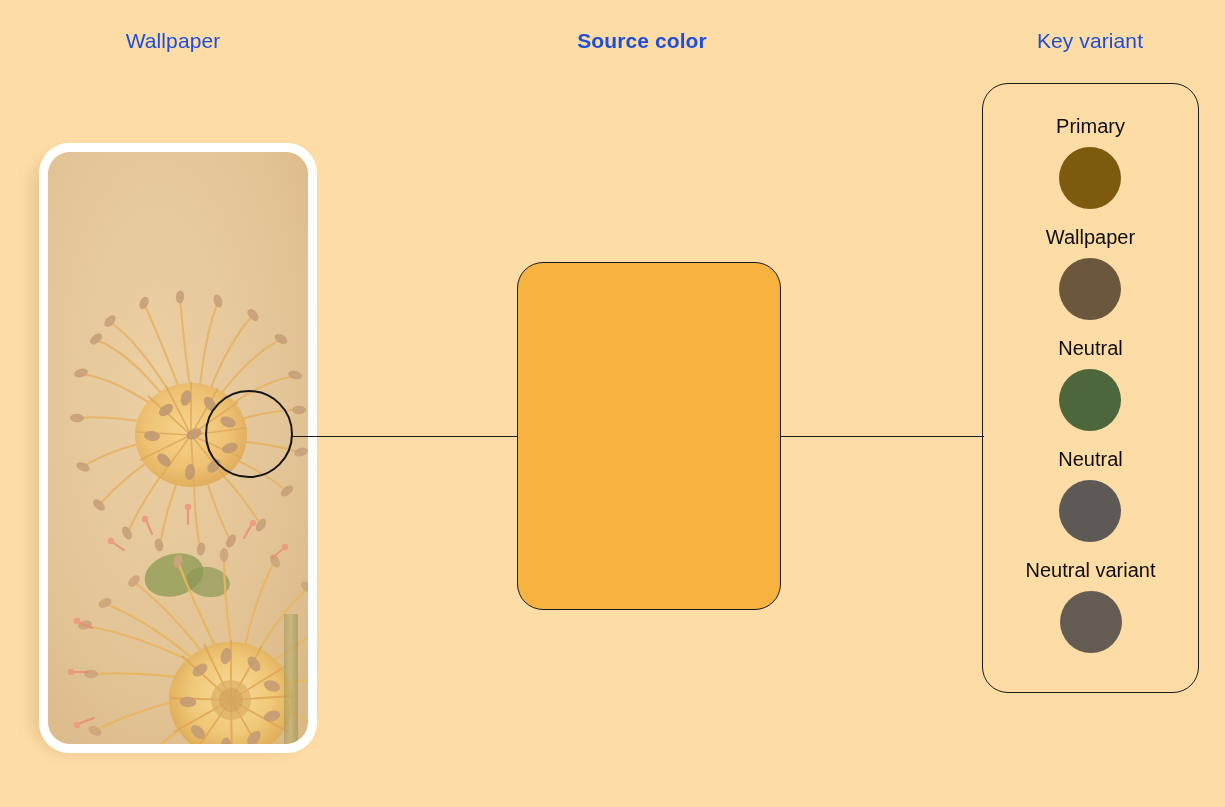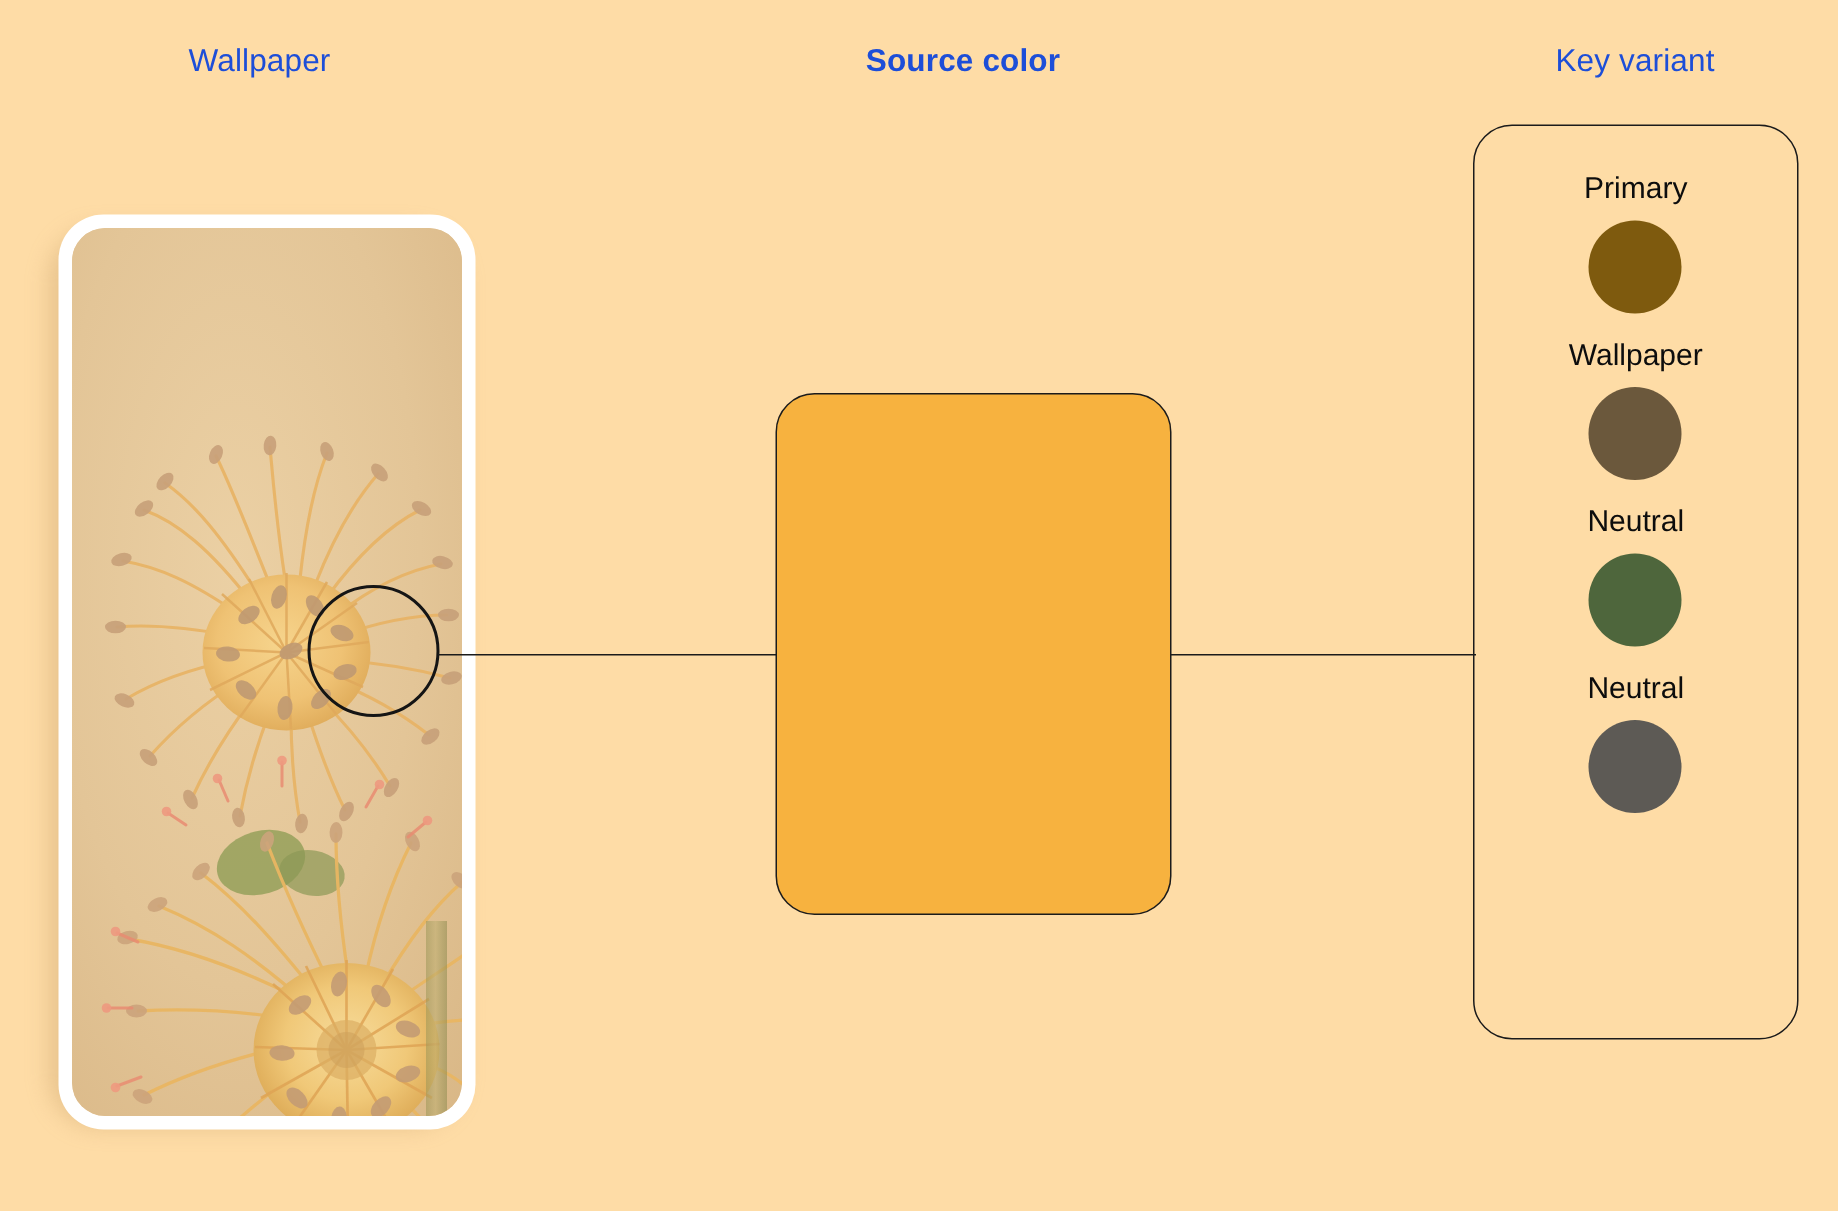--- a/index.html
+++ b/index.html
@@ -399,16 +399,20 @@
     <div class="swatch-row">
       <div class="swatch-label">Neutral</div>
       <div class="swatch-dot" style="background: rgb(78, 102, 60);"></div>
     </div>
 
     <div class="swatch-row">
       <div class="swatch-label">Neutral</div>
       <div class="swatch-dot" style="background: rgb(93, 90, 85);"></div>
     </div>
 
+    <div class="swatch-row">
+      <div class="swatch-label">Neutral variant</div>
+      <div class="swatch-dot" style="background: rgb(100, 92, 82);"></div>
+    </div>
 
   </div>
 
 </div>
 
 </body></html>

